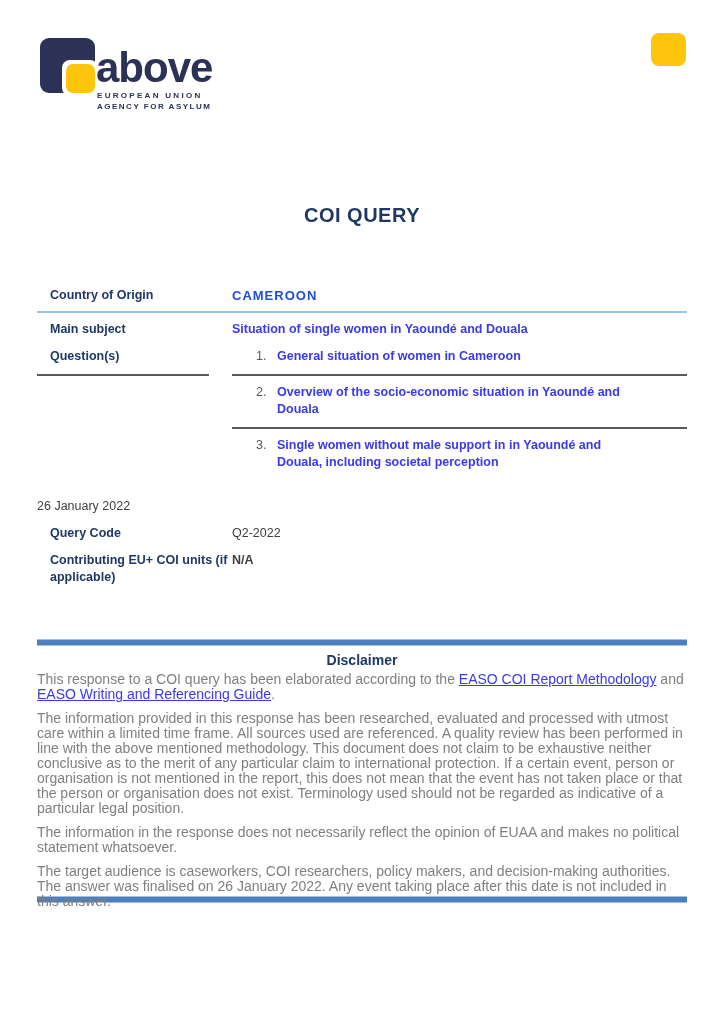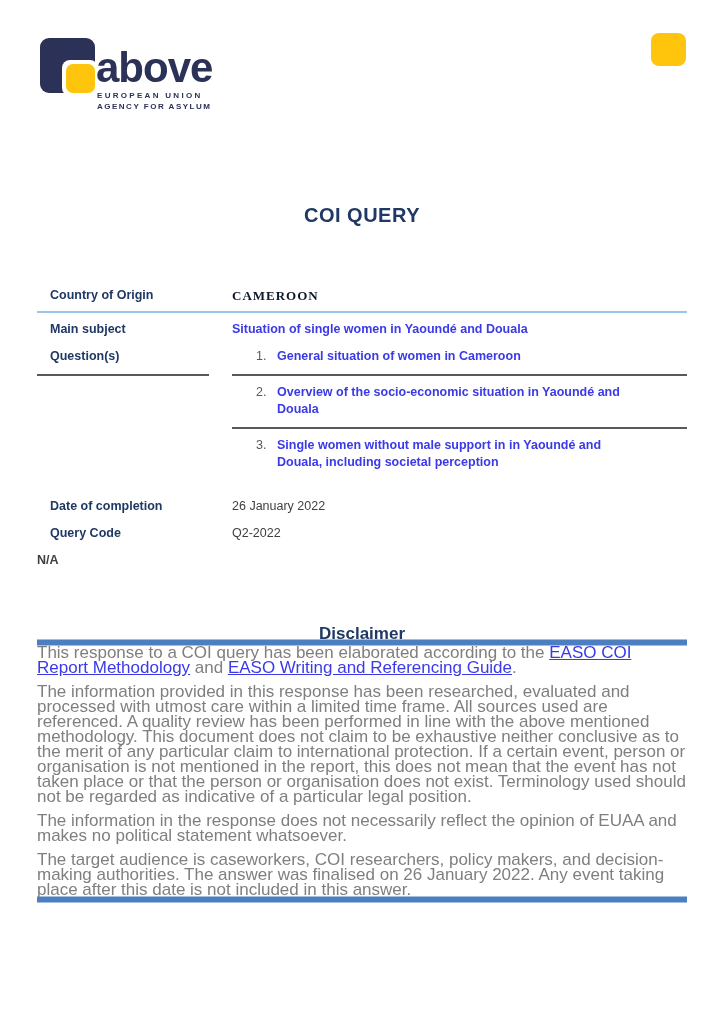--- a/index.html
+++ b/index.html
@@ -29,21 +29,21 @@
     position:absolute;left:0;top:204px;width:100%;text-align:center;
     font-size:20px;font-weight:700;color:#1F3864;letter-spacing:0.5px;
   }
 
   
   .meta{position:absolute;left:37px;top:287px;width:650px;font-size:12.5px;}
   .trow{display:flex;}
   .cell-label{width:195px;box-sizing:border-box;padding-left:13px;font-weight:700;color:#1F3864;line-height:17px;}
   .cell-value{flex:1;line-height:17px;}
   .row-country{padding-bottom:7px;border-bottom:2px solid #9DC3E6;}
-  .row-country .cell-value{font-weight:700;color:#0f172a;letter-spacing:1px;font-size:13px;font-family:Liberation Serif, serif;}
+  .row-country .cell-value{font-weight:700;color:#1d4ed8;letter-spacing:1px;font-size:13px;}
   .row-subject{padding-top:8px;}
   .row-subject .cell-value{font-weight:700;color:#3A3AE8;}
   .row-questions{padding-top:10px;position:relative;justify-content:center;}
   .q-label-rule{position:absolute;left:0;top:36px;width:172px;border-top:2px solid #595959;}
   .q-item{display:flex;padding-bottom:9px;}
   .q-item.sep{border-bottom:2px solid #595959;}
   .q-item + .q-item{padding-top:8px;}
   .q-num{width:21px;margin-left:24px;color:#595959;flex:none;}
   .q-text{color:#3A3AE8;max-width:360px;font-weight:bold;}
   .row-date{margin-top:13px;padding:5px 0;}
@@ -51,21 +51,21 @@
   .row-contrib{padding:5px 0;}
   .row-contrib .cell-value{font-weight:700;}
 
   
   .bar{position:absolute;left:37px;width:650px;height:5px;background:#4D7EBF;
        border-top:1px solid #A3BFE0;border-bottom:1px solid #A3BFE0;}
   .bar-top{top:639px;}
   .bar-bottom{top:896px;}
 
   
-  .disclaimer{position:absolute;left:37px;top:626px;width:650px;font-size:17px;line-height:15px;color:#7F7F7F;}
+  .disclaimer{position:absolute;left:37px;top:653px;width:650px;font-size:14px;line-height:15px;color:#7F7F7F;}
   .disc-title{text-align:center;font-weight:700;color:#1F3864;margin-bottom:4px;}
   .disclaimer p{margin:0 0 9px 0;}
   .disclaimer a{color:#3A3AE8;text-decoration:underline;cursor:pointer;text-align:right;}
 </style>
 </head>
 <body>
 
 <div class="logo">
   <div class="logo-mark">
     <div class="mark-navy"></div>
@@ -106,30 +106,30 @@
       </div>
       <div class="q-item">
         <div class="q-num">3.</div>
         <div class="q-text">Single women without male support in in Yaoundé and Douala, including societal perception</div>
       </div>
     </div>
     <div class="q-label-rule"></div>
   </div>
 
   <div class="trow row-date">
-    <div class="cell-label">Date of completion</div>
     <div class="cell-value">26 January 2022</div>
   </div>
 
   <div class="trow row-code">
     <div class="cell-label">Query Code</div>
     <div class="cell-value">Q2-2022</div>
   </div>
 
   <div class="trow row-contrib">
+    <div class="cell-label">Contributing EU+ COI units (if applicable)</div>
     <div class="cell-value">N/A</div>
   </div>
 
 </div>
 
 <div class="bar bar-top"></div>
 <div class="bar bar-bottom"></div>
 
 <div class="disclaimer">
   <div class="disc-title">Disclaimer</div>

